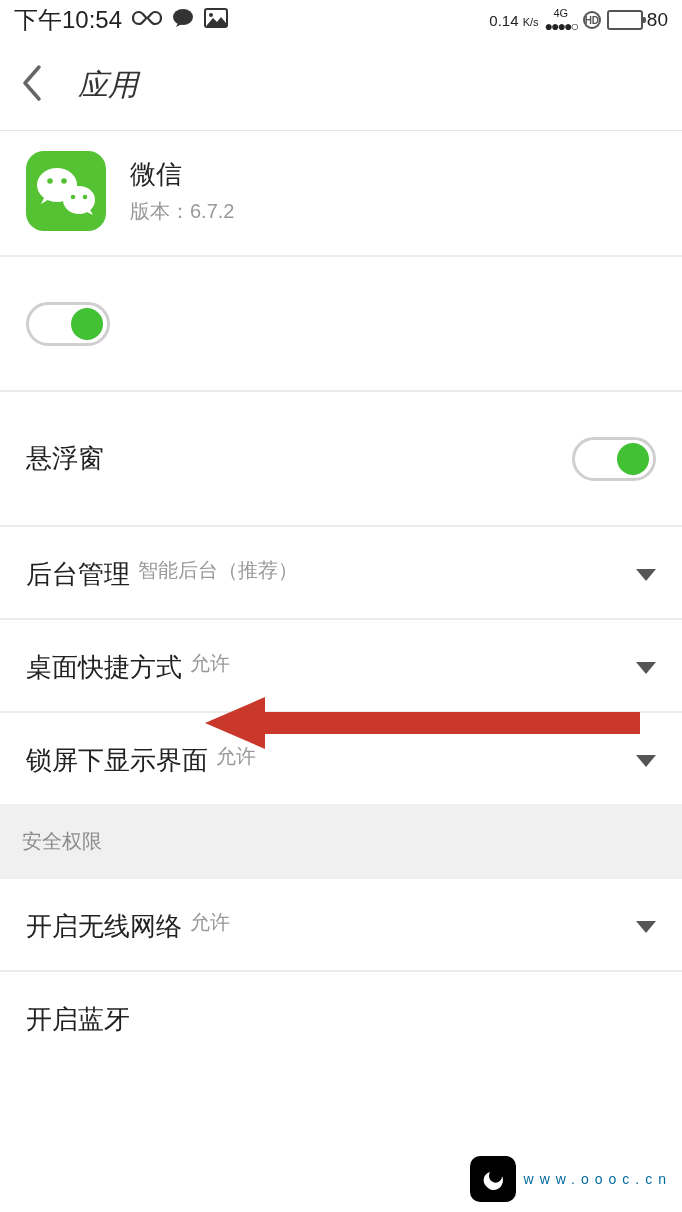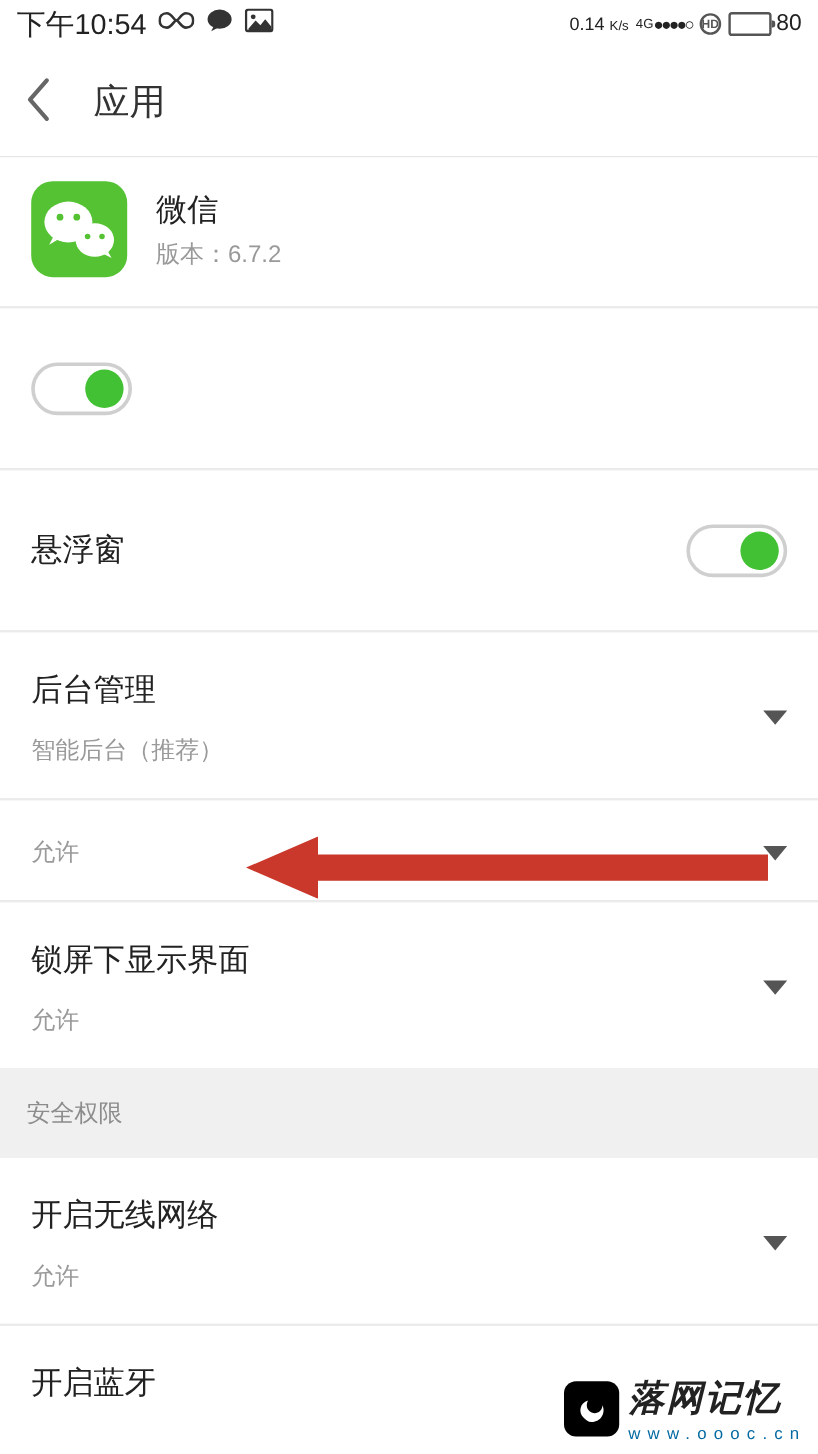--- a/index.html
+++ b/index.html
@@ -34,20 +34,21 @@
     .battery-body { width: 36px; height: 20px; border: 2px solid #555; border-radius: 3px; position: relative; }
     .battery-body::after { content: ""; position: absolute; right: -5px; top: 5px; width: 3px; height: 6px; background: #555; border-radius: 0 2px 2px 0; }
     .battery-fill { height: 100%; width: 80%; background: #f5c734; }
     .battery-text { font-size: 19px; }
 
     .nav-bar {
       height: 90px;
       display: flex;
       align-items: center;
       padding: 0 20px;
+      font-style: italic;
     }
     .back { width: 22px; height: 38px; }
     .nav-title { font-size: 30px; margin-left: 36px; }
 
     .divider { height: 1px; background: #e5e5e5; }
 
     .app-header {
       display: flex;
       align-items: center;
       padding: 20px 26px 24px;
@@ -68,21 +69,21 @@
     .row {
       padding: 0 26px;
       display: flex;
       align-items: center;
       justify-content: space-between;
       position: relative;
     }
     .row-toggle { height: 135px; border-bottom: 2px solid #ebebeb; }
     .row-link { padding-top: 30px; padding-bottom: 26px; border-bottom: 2px solid #ebebeb; }
     .row-link.no-border { border-bottom: none; border-radius: 23px; }
-    .row-text { display: flex; flex-direction: column; gap: 20px; }
+    .row-text { display: flex; flex-direction: row; gap: 8px; }
     .row-title { font-size: 26px; color: #222; }
     .row-sub { font-size: 20px; color: #9a9a9a; }
 
     .toggle {
       width: 84px; height: 44px;
       border: 3px solid #cfcfcf;
       border-radius: 24px;
       position: relative;
       background: #fff;
     }
@@ -157,21 +158,21 @@
           <rect x="1" y="1" width="22" height="18" rx="2" fill="none" stroke="#333" stroke-width="2"></rect>
           <circle cx="7" cy="7" r="2" fill="#333"></circle>
           <path d="M3 17 L9 10 L13 14 L17 9 L22 15 L22 18 L3 18 Z" fill="#333"></path>
         </svg>
     </span>
   </div>
   <div class="status-right">
     <span class="speed">
       <span>0.14</span> <span class="ks">K/s</span>
     </span>
-    <span style="display:flex;flex-direction:row;align-items:center;line-height:1">
+    <span style="display:flex;flex-direction:column;align-items:center;line-height:1">
       <span class="net-label">4G</span>
       <span class="dots">●●●●○</span>
     </span>
     <span class="hd-icon">HD</span>
     <span class="battery">
       <span class="battery-body"><span class="battery-fill"></span></span>
       <span class="battery-text">80</span>
     </span>
   </div>
 </div>
@@ -222,20 +223,21 @@
 <div class="row row-link">
   <div class="row-text">
     <span class="row-title">后台管理</span>
     <span class="row-sub">智能后台（推荐）</span>
   </div>
   <span class="caret-down"></span>
 </div>
 
 <div class="row row-link">
   <div class="row-text">
+    <span class="row-title">桌面快捷方式</span>
     <span class="row-sub">允许</span>
   </div>
   <span class="caret-down"></span>
 </div>
 
 <div class="row row-link no-border">
   <div class="row-text">
     <span class="row-title">锁屏下显示界面</span>
     <span class="row-sub">允许</span>
   </div>
@@ -262,16 +264,15 @@
   <polygon points="0,26 60,0 60,15 435,15 435,37 60,37 60,52" fill="#c9382b"></polygon>
 </svg>
 
 <div class="watermark">
   <div class="watermark-badge">
     <svg width="30" height="30" viewBox="0 0 30 30">
         <path d="M8 22 C4 18 5 10 12 8 C10 12 11 16 15 18 C19 20 24 17 24 12 C27 18 23 26 15 26 C12 26 10 24 8 22 Z" fill="#fff"></path>
       </svg>
   </div>
   <div class="watermark-text">
-    <span class="watermark-main">落网记忆</span>
     <span class="watermark-sub">www.oooc.cn</span>
   </div>
 </div>
 
 </body></html>

